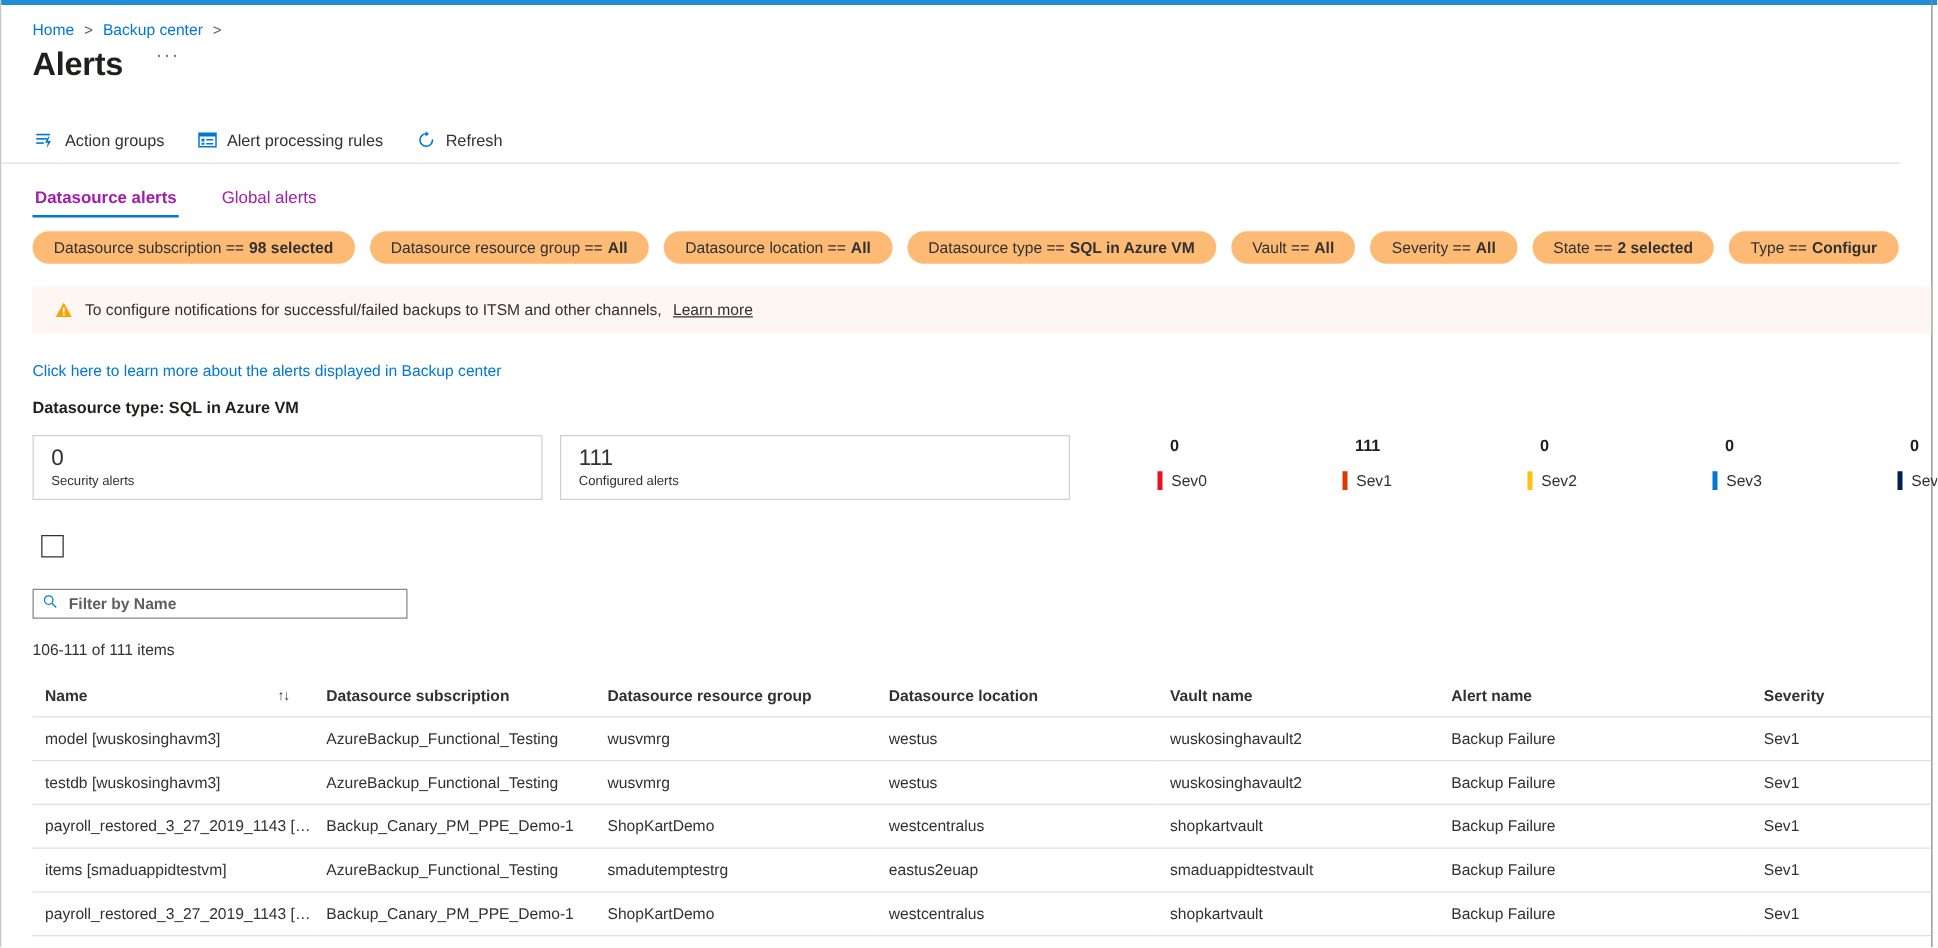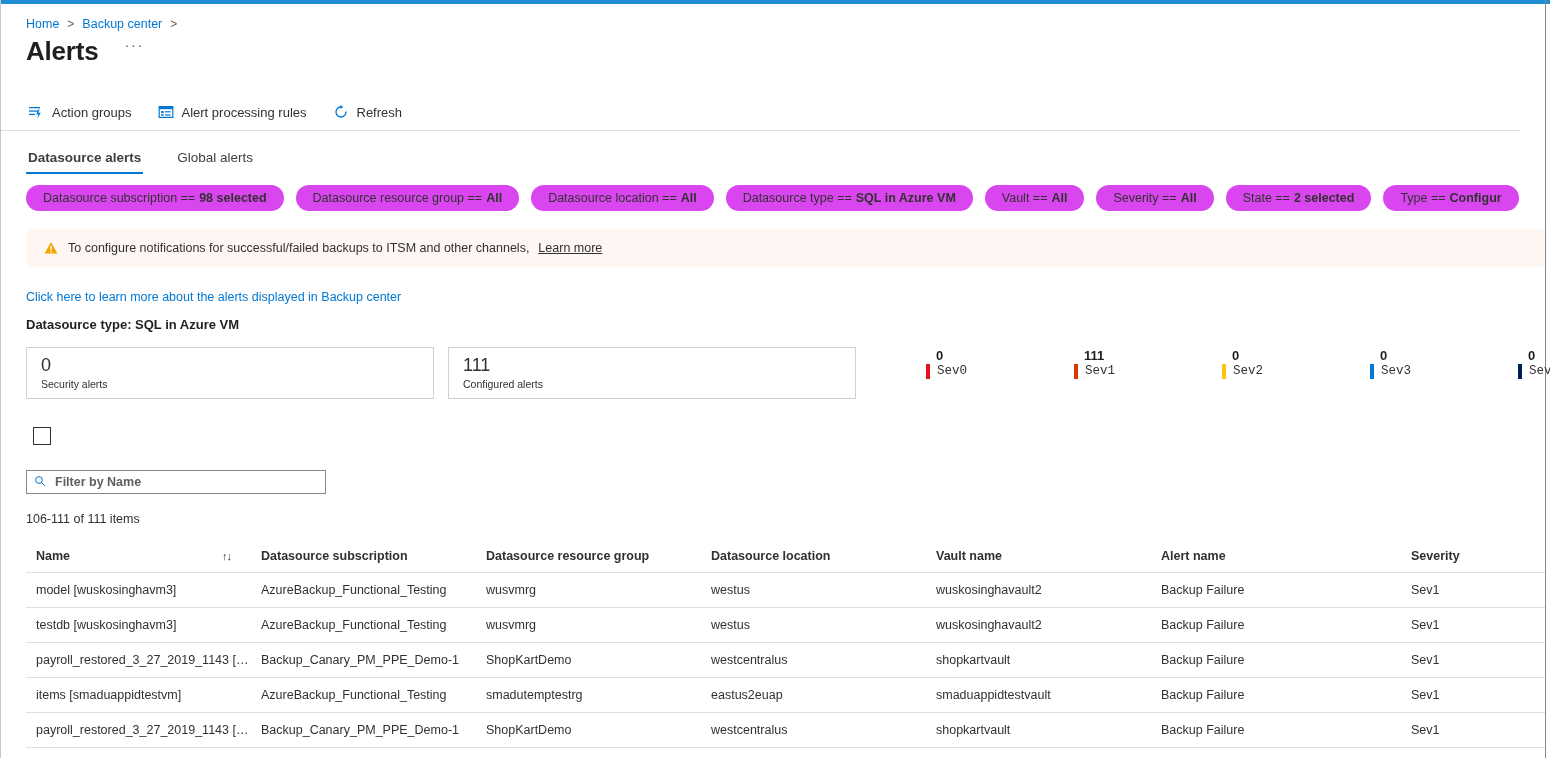--- a/index.html
+++ b/index.html
@@ -125,21 +125,21 @@
   
   .tabs {
     display: flex;
     align-items: flex-end;
     padding-left: 25px;
     height: 36px;
     margin-top: 7px;
   }
   .tab {
     font-size: 13.5px;
-    color: #404040;
+    color: #a21caf;
     padding: 0 2px 9px 2px;
     margin-right: 32px;
     cursor: pointer;
     position: relative;
     white-space: nowrap;
   }
   .tab.active { font-weight: 600; }
   .tab.active::after {
     content: "";
     position: absolute;
@@ -151,21 +151,21 @@
   
   .pills {
     display: flex;
     align-items: center;
     padding-left: 25px;
     margin-top: 11px;
     height: 26px;
     white-space: nowrap;
   }
   .pill {
-    background: #d946ef;
+    background: #fdba74;
     border-radius: 13px;
     height: 26px;
     display: inline-flex;
     align-items: center;
     padding: 0 17px;
     font-size: 12.5px;
     color: #323130;
     margin-right: 12px;
     cursor: pointer;
     flex: none;
@@ -256,23 +256,22 @@
   }
   .sev-num {
     font-size: 13px;
     font-weight: 700;
     color: #201f1e;
     line-height: 17px;
     margin-left: 10px;
   }
   .sev-label-wrap {
     display: flex;
-    align-items: flex-start;
-    margin-top: 0;
-    font-family: Liberation Mono, monospace;
+    align-items: flex-end;
+    margin-top: 12px;
   }
   .sev-bar {
     width: 4px;
     height: 15px;
     flex: none;
   }
   .sev-label {
     font-size: 12.5px;
     color: #323130;
     margin-left: 7px;

